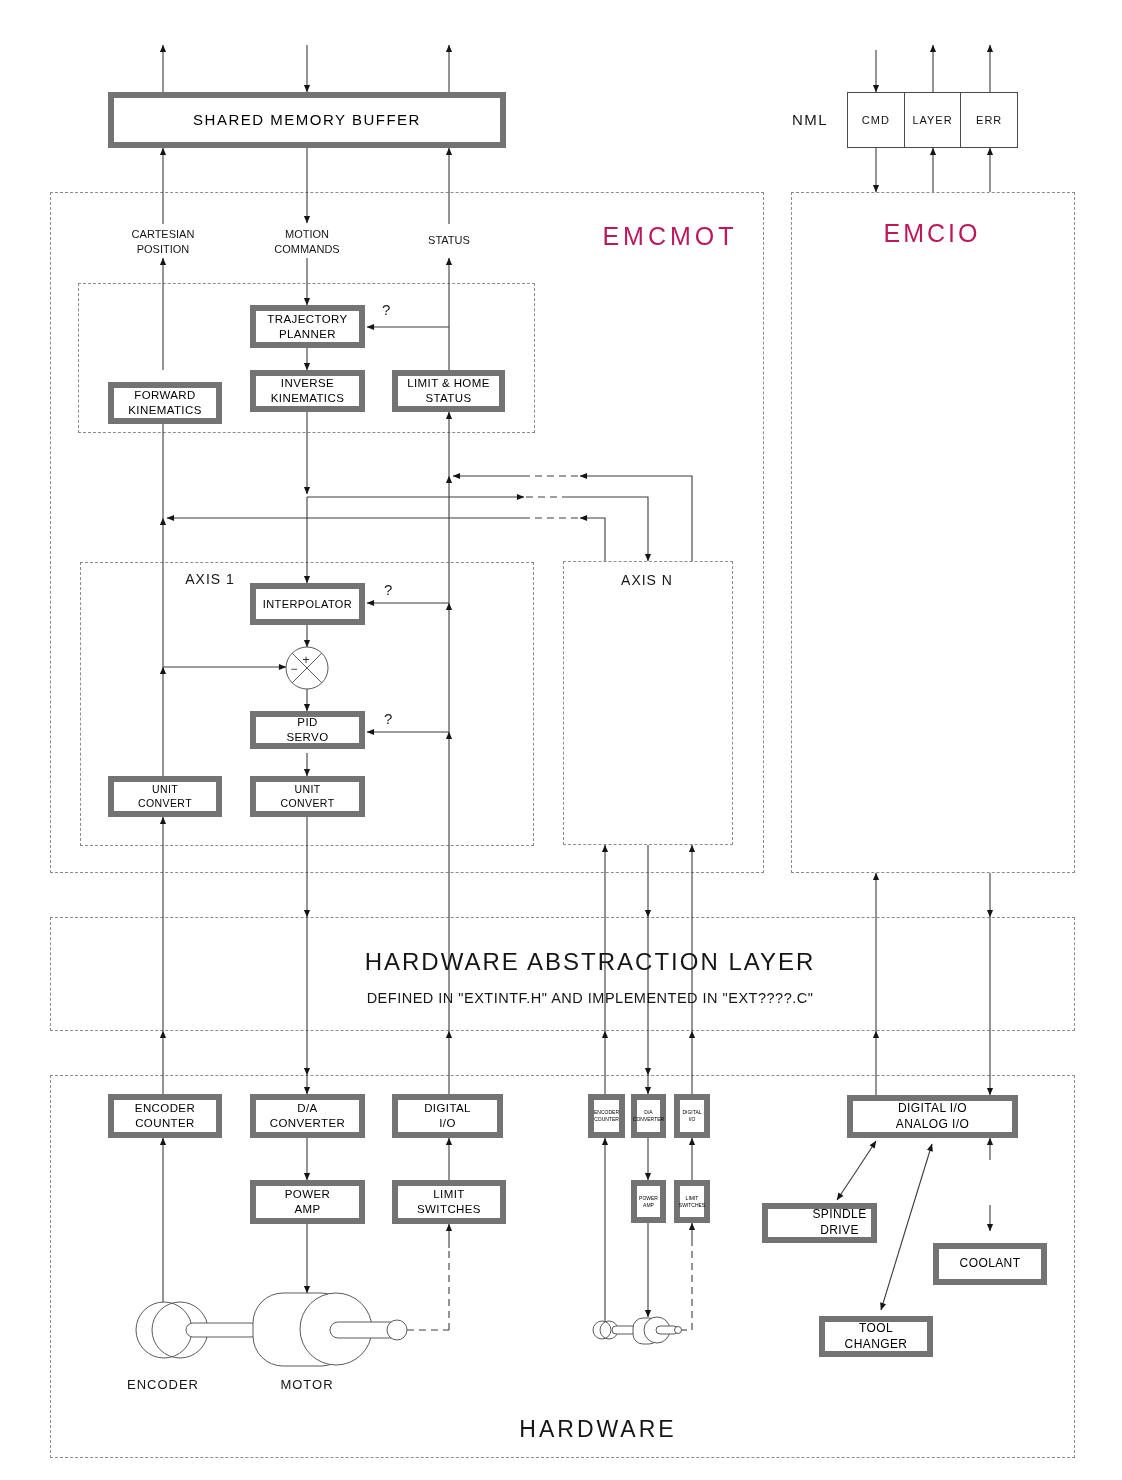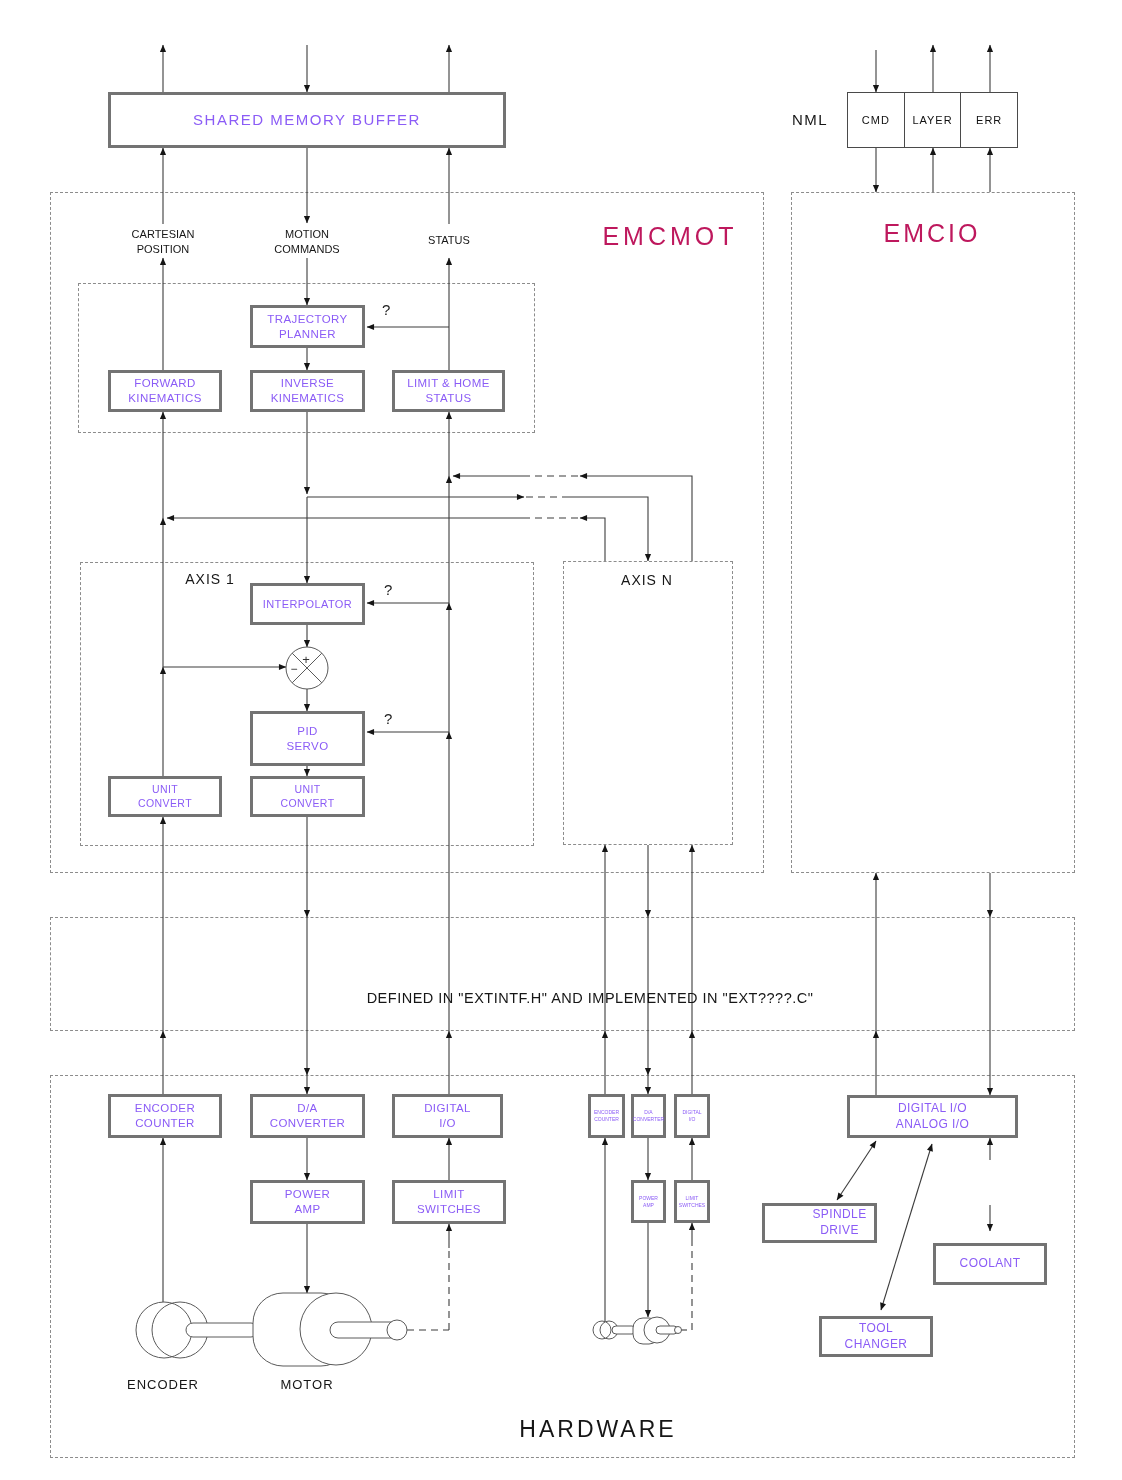--- a/index.html
+++ b/index.html
@@ -1,22 +1,22 @@
 <!DOCTYPE html>
 <html><head>
 <meta charset="utf-8">
 <style>
   html,body{margin:0;padding:0;background:#ffffff;}
   .stage{position:relative;width:1122px;height:1480px;background:#ffffff;overflow:hidden;
          font-family:"Liberation Sans", sans-serif;color:#111;}
   .wires{position:absolute;left:0;top:0;width:1122px;height:1480px;}
   .dashed{position:absolute;border:1px dashed #8c8c8c;box-sizing:border-box;}
-  .box{position:absolute;box-sizing:border-box;border:3px solid #737373;background:#fff;
+  .box{position:absolute;box-sizing:border-box;border:6px solid #737373;background:#fff;
        display:flex;align-items:center;justify-content:center;text-align:center;
-       white-space:pre-line;font-size:11.5px;line-height:1.3;letter-spacing:.4px;color:#8b5cf6;}
+       white-space:pre-line;font-size:11.5px;line-height:1.3;letter-spacing:.4px;color:#000000;}
   .lbl{position:absolute;text-align:center;white-space:pre-line;color:#161616;}
   .sect{font-size:25px;letter-spacing:4px;color:#be185d;}
   .mini{font-size:5px;letter-spacing:0;line-height:1.35;}
   .q{position:absolute;font-size:15px;color:#222;}
   .nmlrow{position:absolute;box-sizing:border-box;border:1px solid #4a4a4a;display:flex;}
   .nmlcell{flex:1;display:flex;align-items:center;justify-content:center;
            font-size:11px;letter-spacing:1px;box-sizing:border-box;}
   .nmlcell + .nmlcell{border-left:1px solid #4a4a4a;}
   .fl{fill:none;stroke:#3c3c3c;stroke-width:1.1;marker-end:url(#ah);}
   .dsh2{fill:none;stroke:#3c3c3c;stroke-width:1.1;stroke-dasharray:7 5;}
@@ -176,41 +176,42 @@
   <div class="lbl sect" style="left:822px;top:219px;width:220px;letter-spacing:3px;">EMCIO</div>
 
   <div class="lbl" style="left:113px;top:227px;width:100px;font-size:11px;line-height:1.35;">CARTESIAN
 POSITION</div>
   <div class="lbl" style="left:257px;top:227px;width:100px;font-size:11px;line-height:1.35;">MOTION
 COMMANDS</div>
   <div class="lbl" style="left:399px;top:234px;width:100px;font-size:11px;">STATUS</div>
 
   <div class="box" style="left:250px;top:305px;width:115px;height:43px;">TRAJECTORY
 PLANNER</div>
-  <div class="box" style="left:108px;top:370px;width:114px;height:42px;">FORWARD
+  <div class="box" style="left:108px;top:382px;width:114px;height:42px;">FORWARD
 KINEMATICS</div>
   <div class="box" style="left:250px;top:370px;width:115px;height:42px;">INVERSE
 KINEMATICS</div>
   <div class="box" style="left:392px;top:370px;width:113px;height:42px;">LIMIT &amp; HOME
 STATUS</div>
   <div class="q" style="left:382px;top:301px;">?</div>
 
   <div class="lbl" style="left:160px;top:571px;width:100px;font-size:14px;letter-spacing:1px;">AXIS 1</div>
   <div class="box" style="left:250px;top:583px;width:115px;height:42px;font-size:11px;">INTERPOLATOR</div>
   <div class="q" style="left:384px;top:581px;">?</div>
-  <div class="box" style="left:250px;top:711px;width:115px;height:55px;">PID
+  <div class="box" style="left:250px;top:711px;width:115px;height:38px;">PID
 SERVO</div>
   <div class="q" style="left:384px;top:710px;">?</div>
   <div class="box" style="left:108px;top:776px;width:114px;height:41px;font-size:10.5px;">UNIT
 CONVERT</div>
   <div class="box" style="left:250px;top:776px;width:115px;height:41px;font-size:10.5px;">UNIT
 CONVERT</div>
 
   <div class="lbl" style="left:597px;top:572px;width:100px;font-size:14px;letter-spacing:1px;">AXIS N</div>
 
+  <div class="lbl" style="left:90px;top:948px;width:1000px;font-size:24px;letter-spacing:2px;">HARDWARE ABSTRACTION LAYER</div>
   <div class="lbl" style="left:90px;top:990px;width:1000px;font-size:14.5px;letter-spacing:.5px;">DEFINED IN "EXTINTF.H" AND IMPLEMENTED IN "EXT????.C"</div>
 
   <div class="box" style="left:108px;top:1094px;width:114px;height:44px;">ENCODER
 COUNTER</div>
   <div class="box" style="left:250px;top:1094px;width:115px;height:44px;">D/A
 CONVERTER</div>
   <div class="box" style="left:392px;top:1094px;width:111px;height:44px;">DIGITAL
 I/O</div>
   <div class="box" style="left:250px;top:1180px;width:115px;height:44px;">POWER
 AMP</div>

